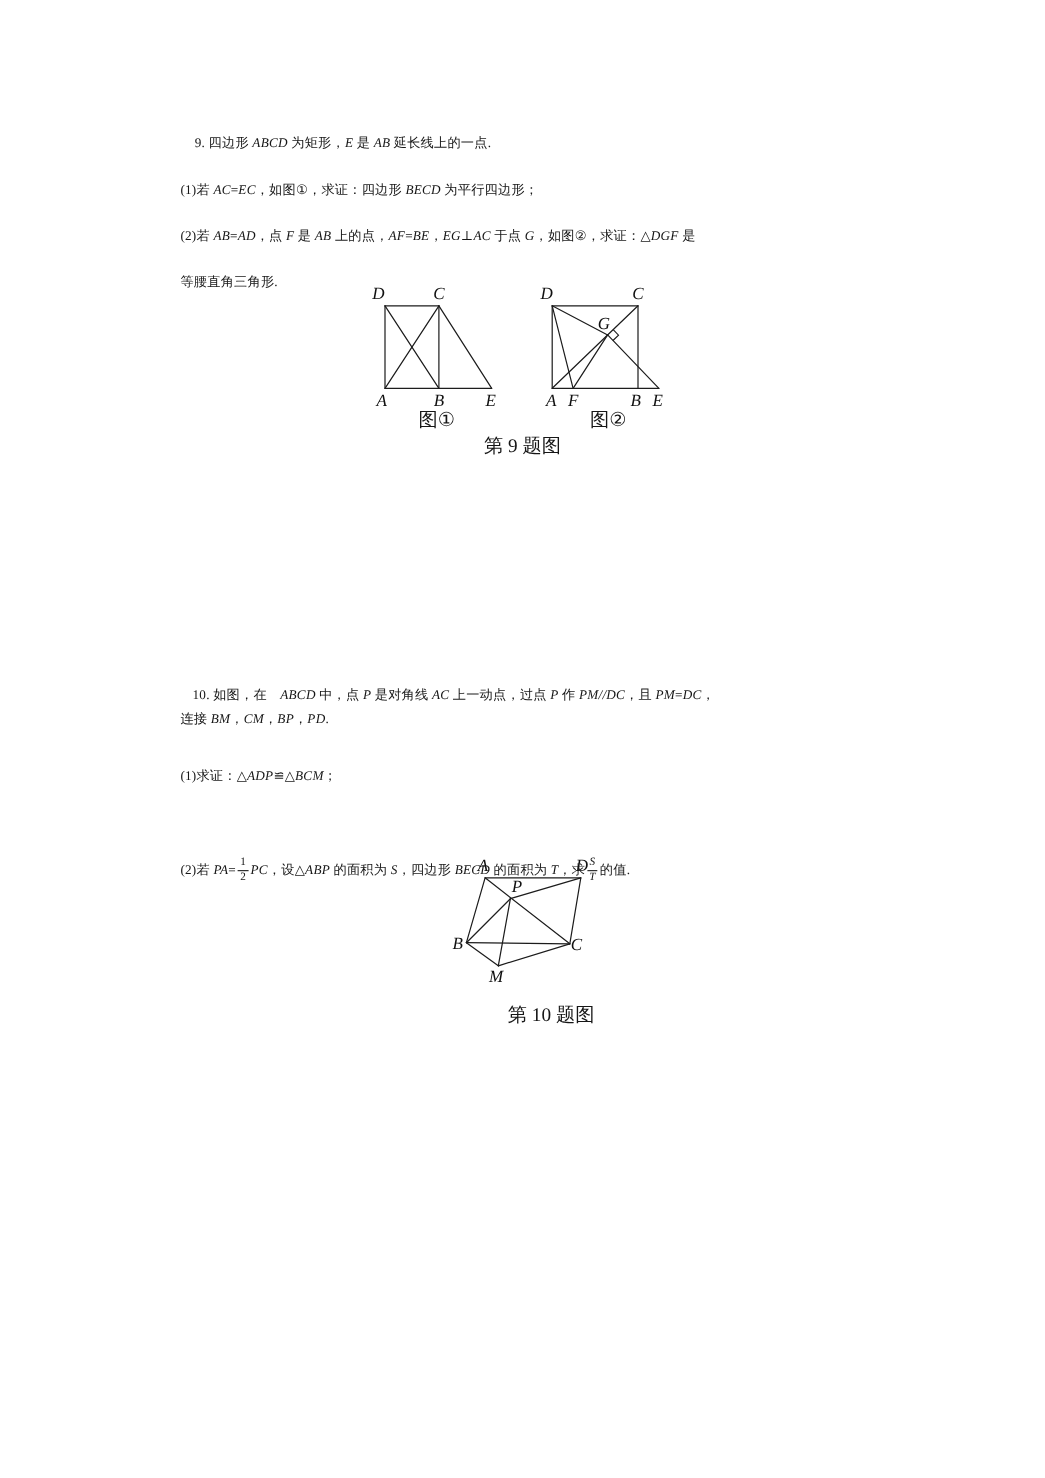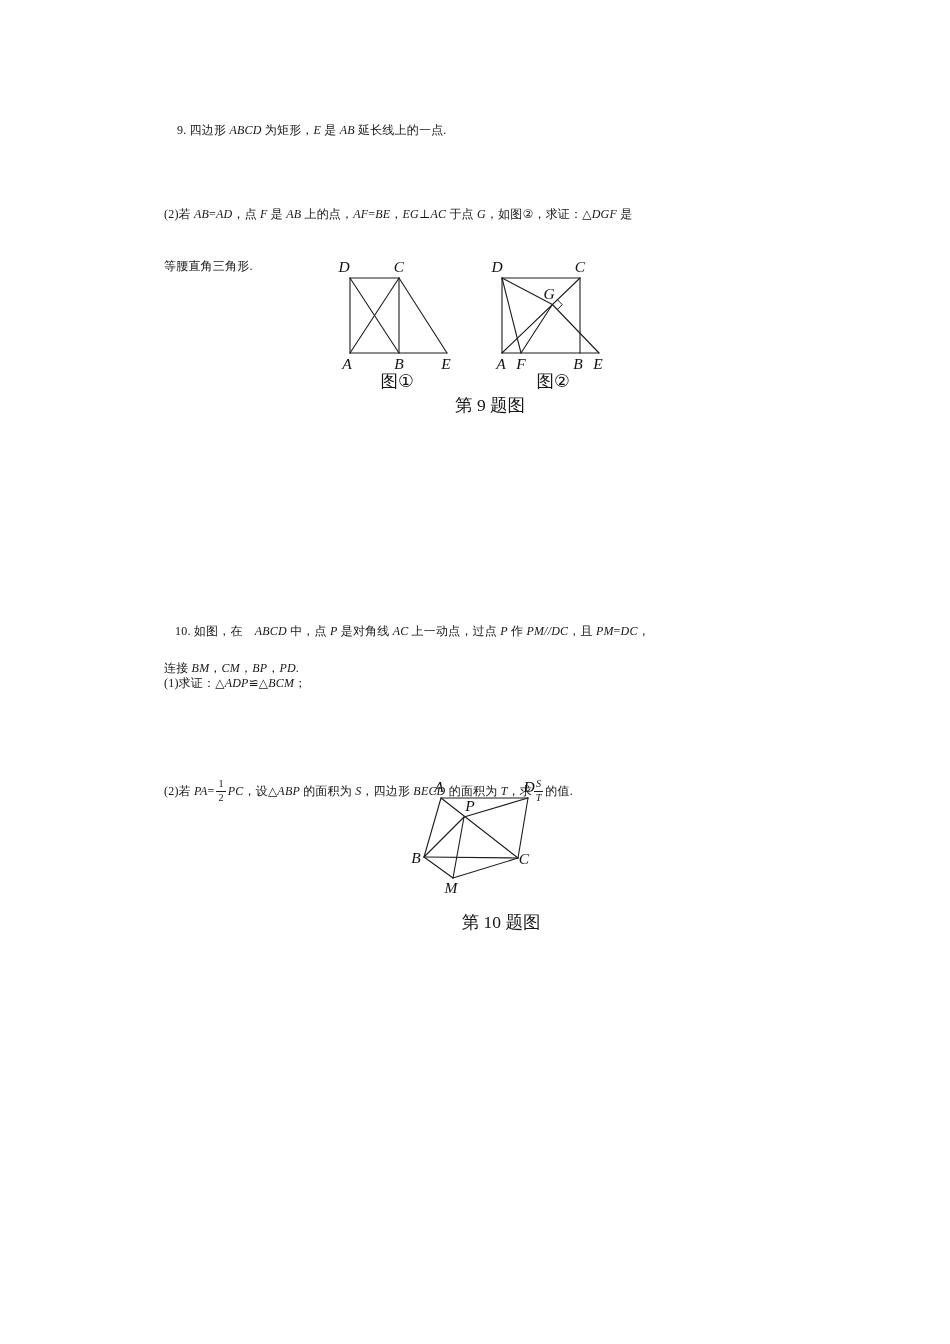--- a/index.html
+++ b/index.html
@@ -79,30 +79,31 @@
         <text x="439" y="792">A</text>
         <text x="529" y="792">D</text>
         <text x="470" y="811">P</text>
         <text x="416" y="863">B</text>
         <text x="524" y="864">C</text>
         <text x="451" y="893">M</text>
       </g>
     </svg>
 
   <div class="tline indent13" style="top:123px"><span>9. 四边形 </span><span class="it">ABCD</span><span> 为矩形，</span><span class="it">E</span><span> 是 </span><span class="it">AB</span><span> 延长线上的一点.</span></div>
+  <div class="tline" style="top:165px"><span>(1)若 </span><span class="it">AC</span><span>=</span><span class="it">EC</span><span>，如图①，求证：四边形 </span><span class="it">BECD</span><span> 为平行四边形；</span></div>
   <div class="tline" style="top:207px"><span>(2)若 </span><span class="it">AB</span><span>=</span><span class="it">AD</span><span>，点 </span><span class="it">F</span><span> 是 </span><span class="it">AB</span><span> 上的点，</span><span class="it">AF</span><span>=</span><span class="it">BE</span><span>，</span><span class="it">EG</span><span>⊥</span><span class="it">AC</span><span> 于点 </span><span class="it">G</span><span>，如图②，求证：△</span><span class="it">DGF</span><span> 是</span></div>
-  <div class="tline" style="top:259px"><span>等腰直角三角形.</span></div>
+  <div class="tline" style="top:249px"><span>等腰直角三角形.</span></div>
 
   <div class="cap" style="left:397px;top:371px">图①</div>
   <div class="cap" style="left:553px;top:371px">图②</div>
-  <div class="cap" style="left:490px;top:395px">第 9 题图</div>
+  <div class="cap" style="left:475px;top:395px">第 9 题图</div>
 
   <div class="tline indent11" style="top:624px"><span>10. 如图，在</span><span>　</span><span class="it">ABCD</span><span> 中，点 </span><span class="it">P</span><span> 是对角线 </span><span class="it">AC</span><span> 上一动点，过点 </span><span class="it">P</span><span> 作 </span><span class="it">PM</span><span class="it">//</span><span class="it">DC</span><span>，且 </span><span class="it">PM</span><span>=</span><span class="it">DC</span><span>，</span></div>
-  <div class="tline" style="top:661px"><span>连接 </span><span class="it">BM</span><span>，</span><span class="it">CM</span><span>，</span><span class="it">BP</span><span>，</span><span class="it">PD</span><span>.</span></div>
-  <div class="tline" style="top:676px"><span>(1)求证：△</span><span class="it">ADP</span><span>≌△</span><span class="it">BCM</span><span>；</span></div>
+  <div class="tline" style="top:646px"><span>连接 </span><span class="it">BM</span><span>，</span><span class="it">CM</span><span>，</span><span class="it">BP</span><span>，</span><span class="it">PD</span><span>.</span></div>
+  <div class="tline" style="top:698px"><span>(1)求证：△</span><span class="it">ADP</span><span>≌△</span><span class="it">BCM</span><span>；</span></div>
   <div class="tline" style="top:780px"><span>(2)若 </span><span class="it">PA</span><span>=</span><span class="frac">
         <span class="num">1</span>
         <span class="den">2</span>
       </span><span class="it">PC</span><span>，设△</span><span class="it">ABP</span><span> 的面积为 </span><span class="it">S</span><span>，四边形 </span><span class="it">BECD</span><span> 的面积为 </span><span class="it">T</span><span>，求</span><span class="frac it">
         <span class="num">S</span>
         <span class="den">T</span>
       </span><span>的值.</span></div>
 
   <div class="cap" style="left:501px;top:912px">第 10 题图</div>
 

